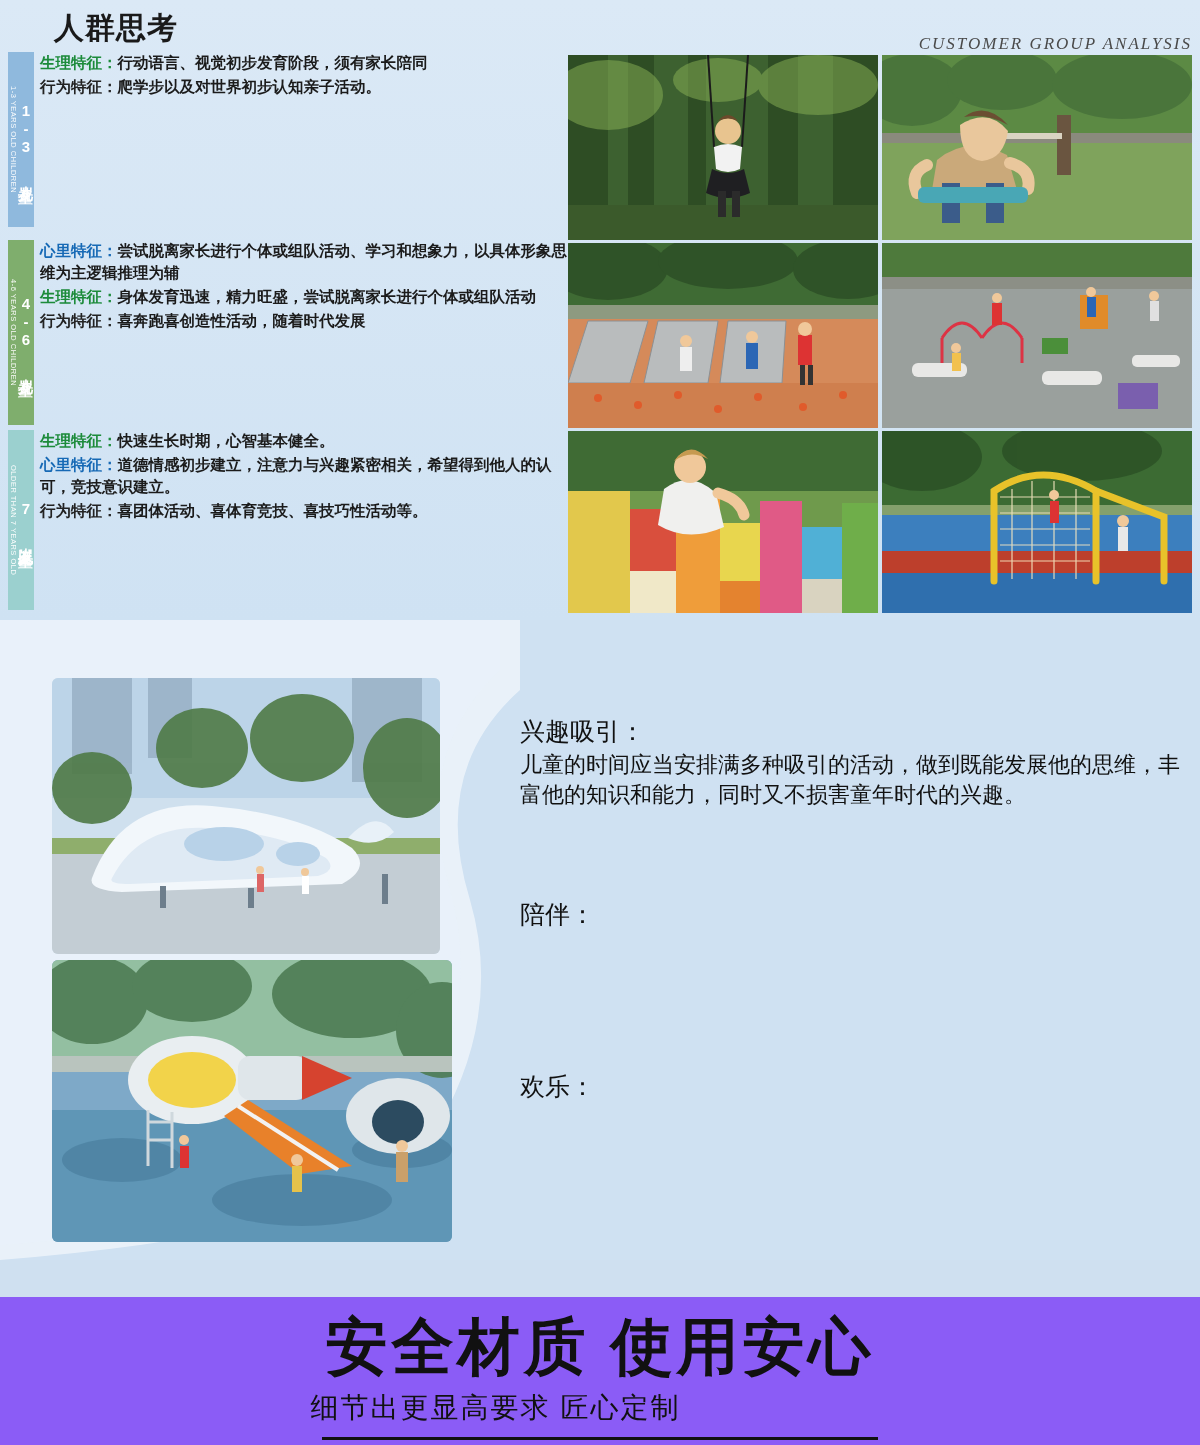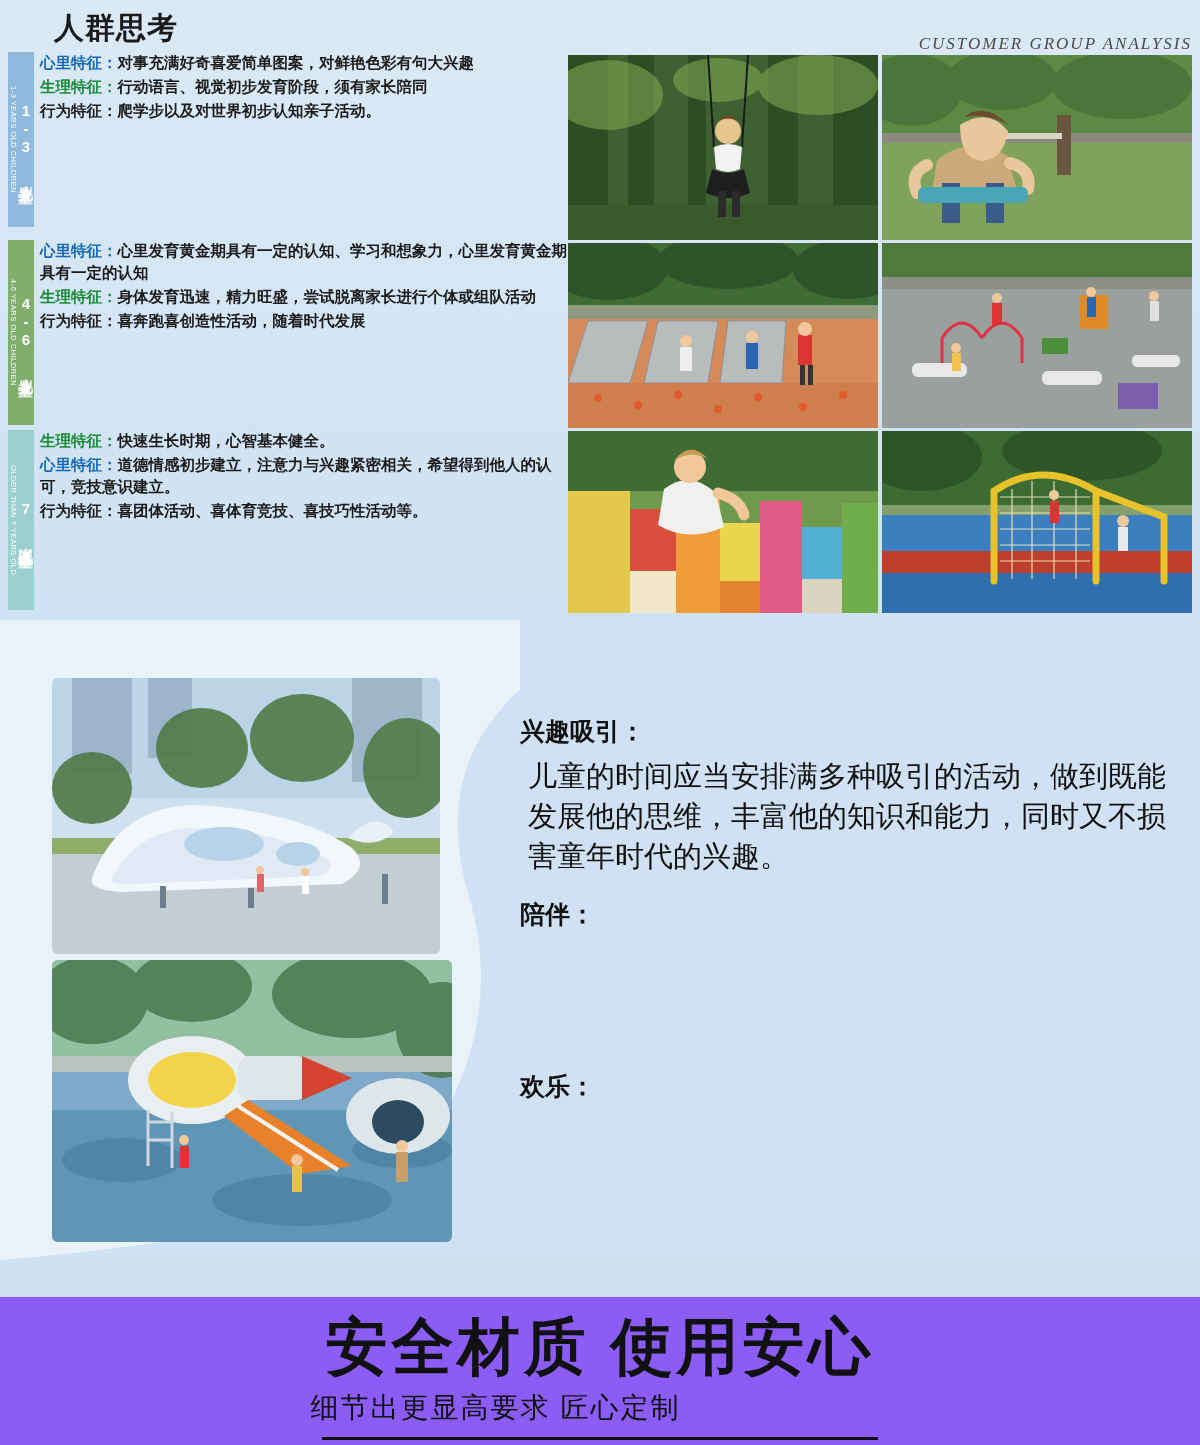--- a/index.html
+++ b/index.html
@@ -56,25 +56,25 @@
     background:#cfe1f2;
   }
   #mid-heading{
     position:absolute;left:0;top:18px;width:1200px;text-align:center;
     font-size:37px;font-weight:700;color:#2f7fd4;letter-spacing:3px;
     text-shadow:2px 2px 0 #ffffff;
     font-family:"Liberation Sans","DejaVu Sans",sans-serif;
   }
   .concept-block{position:absolute;left:520px;width:660px;}
   .concept-title{
-    font-size:25px;font-weight:700;color:#111;margin:0 0 2px 0;
+    font-size:25px;font-weight:400;color:#111;margin:0 0 2px 0;
     font-family:"Liberation Sans","DejaVu Sans",sans-serif;
   }
   .concept-text{
-    font-size:29px;line-height:1.38;color:#111;margin:8px;
+    font-size:22px;line-height:1.38;color:#111;margin:0;
     font-family:"Liberation Sans","DejaVu Sans",sans-serif;
   }
   
   #bottom-section{
     position:absolute;left:0;top:1297px;width:1200px;height:185px;
     background:#8b5cf6;
   }
   #slogan-main{
     position:absolute;left:0;top:8px;width:1200px;text-align:center;
     font-size:62px;font-weight:700;color:#111;letter-spacing:4px;
@@ -101,41 +101,38 @@
 
   <div class="group-row" style="top:52px;">
     <div class="age-tab" style="background:#8fb9dd;height:175px;">
       <div class="age-tab-inner">
         <div class="vert">1-3 岁儿童</div>
         <div class="vert-en">1-3 YEARS OLD CHILDREN</div>
       </div>
     </div>
     <div class="group-body">
       <div class="trait-line">
-        <span class="trait-label">心里特征：</span><span>对事充满好奇喜爱简单图案，对鲜艳色彩有句大兴趣</span>
-      </div>
-      <div class="trait-line">
         <span class="trait-label green">生理特征：</span><span>行动语言、视觉初步发育阶段，须有家长陪同</span>
       </div>
       <div class="trait-line">
         <span class="trait-label dark">行为特征：</span><span>爬学步以及对世界初步认知亲子活动。</span>
       </div>
     </div>
   </div>
 
   <div class="group-row" style="top:240px;">
     <div class="age-tab" style="background:#7fae6d;height:185px;">
       <div class="age-tab-inner">
         <div class="vert">4-6 岁儿童</div>
         <div class="vert-en">4-6 YEARS OLD CHILDREN</div>
       </div>
     </div>
     <div class="group-body">
       <div class="trait-line">
-        <span class="trait-label">心里特征：</span><span>心里发育黄金期具有一定的认知、学习和想象力，心里发育黄金期具有一定的认知</span>
+        <span class="trait-label">心里特征：</span><span>尝试脱离家长进行个体或组队活动、学习和想象力，以具体形象思维为主逻辑推理为辅</span>
       </div>
       <div class="trait-line">
         <span class="trait-label green">生理特征：</span><span>身体发育迅速，精力旺盛，尝试脱离家长进行个体或组队活动</span>
       </div>
       <div class="trait-line">
         <span class="trait-label dark">行为特征：</span><span>喜奔跑喜创造性活动，随着时代发展</span>
       </div>
     </div>
   </div>
 

